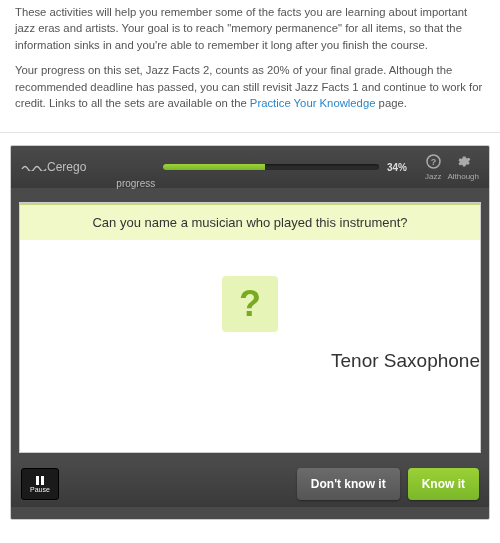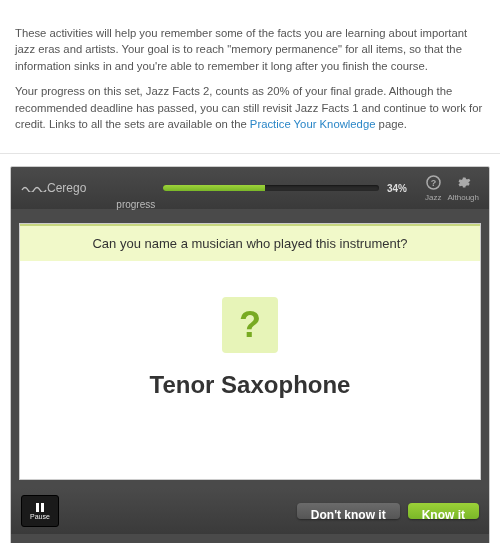--- a/index.html
+++ b/index.html
@@ -4,21 +4,21 @@
 <style>
   * { box-sizing: border-box; margin: 0; padding: 0; }
   body {
     font-family: Arial, Helvetica, sans-serif;
     background: #fff;
     width: 500px;
     height: 543px;
     overflow: hidden;
   }
   .intro {
-    padding: 25px 15px 12px 15px;
+    padding: 4px 15px 12px 15px;
     font-size: 11.3px;
     line-height: 1.45;
     color: #555;
     border-bottom: 1px solid #e4e4e4;
   }
   .intro p { margin-bottom: 9px; }
   .intro a { color: #2a86c7; text-decoration: none; margin-top: 8px; }
 
   .app-frame {
     margin: 12px 10px 10px 10px;
@@ -110,24 +110,24 @@
     display: flex;
     align-items: center;
     justify-content: center;
   }
   .qmark {
     color: #78aa22;
     font-size: 36px;
     font-weight: bold;
   }
   .item-label {
-    text-align: center;
-    font-size: 24px;
+    text-align: right;
+    font-size: 19px;
     color: #333;
-    font-weight: 700;
+    font-weight: 400;
     padding-bottom: 80px;
   }
 
   .app-bottombar {
     background: linear-gradient(#4a4a4a, #3a3a3a);
     height: 46px;
     display: flex;
     align-items: center;
     padding: 0 10px;
     margin-top: 8px;
@@ -151,21 +151,21 @@
     gap: 2px;
     margin-bottom: 1px;
   }
   .pause-glyph span {
     width: 3px; height: 9px; background: #fff; display: block;
   }
   .spacer { flex: 1; }
   .btn {
     border: none;
     border-radius: 4px;
-    height: 16px;
+    height: 32px;
     padding: 5px 14px;
     font-size: 12px;
     font-weight: bold;
     cursor: pointer;
     margin-left: 8px;
     box-shadow: 0 1px 2px rgba(0,0,0,0.4);
   }
   .btn-dark {
     background: linear-gradient(#6b6b6b, #555);
     color: #fff;

